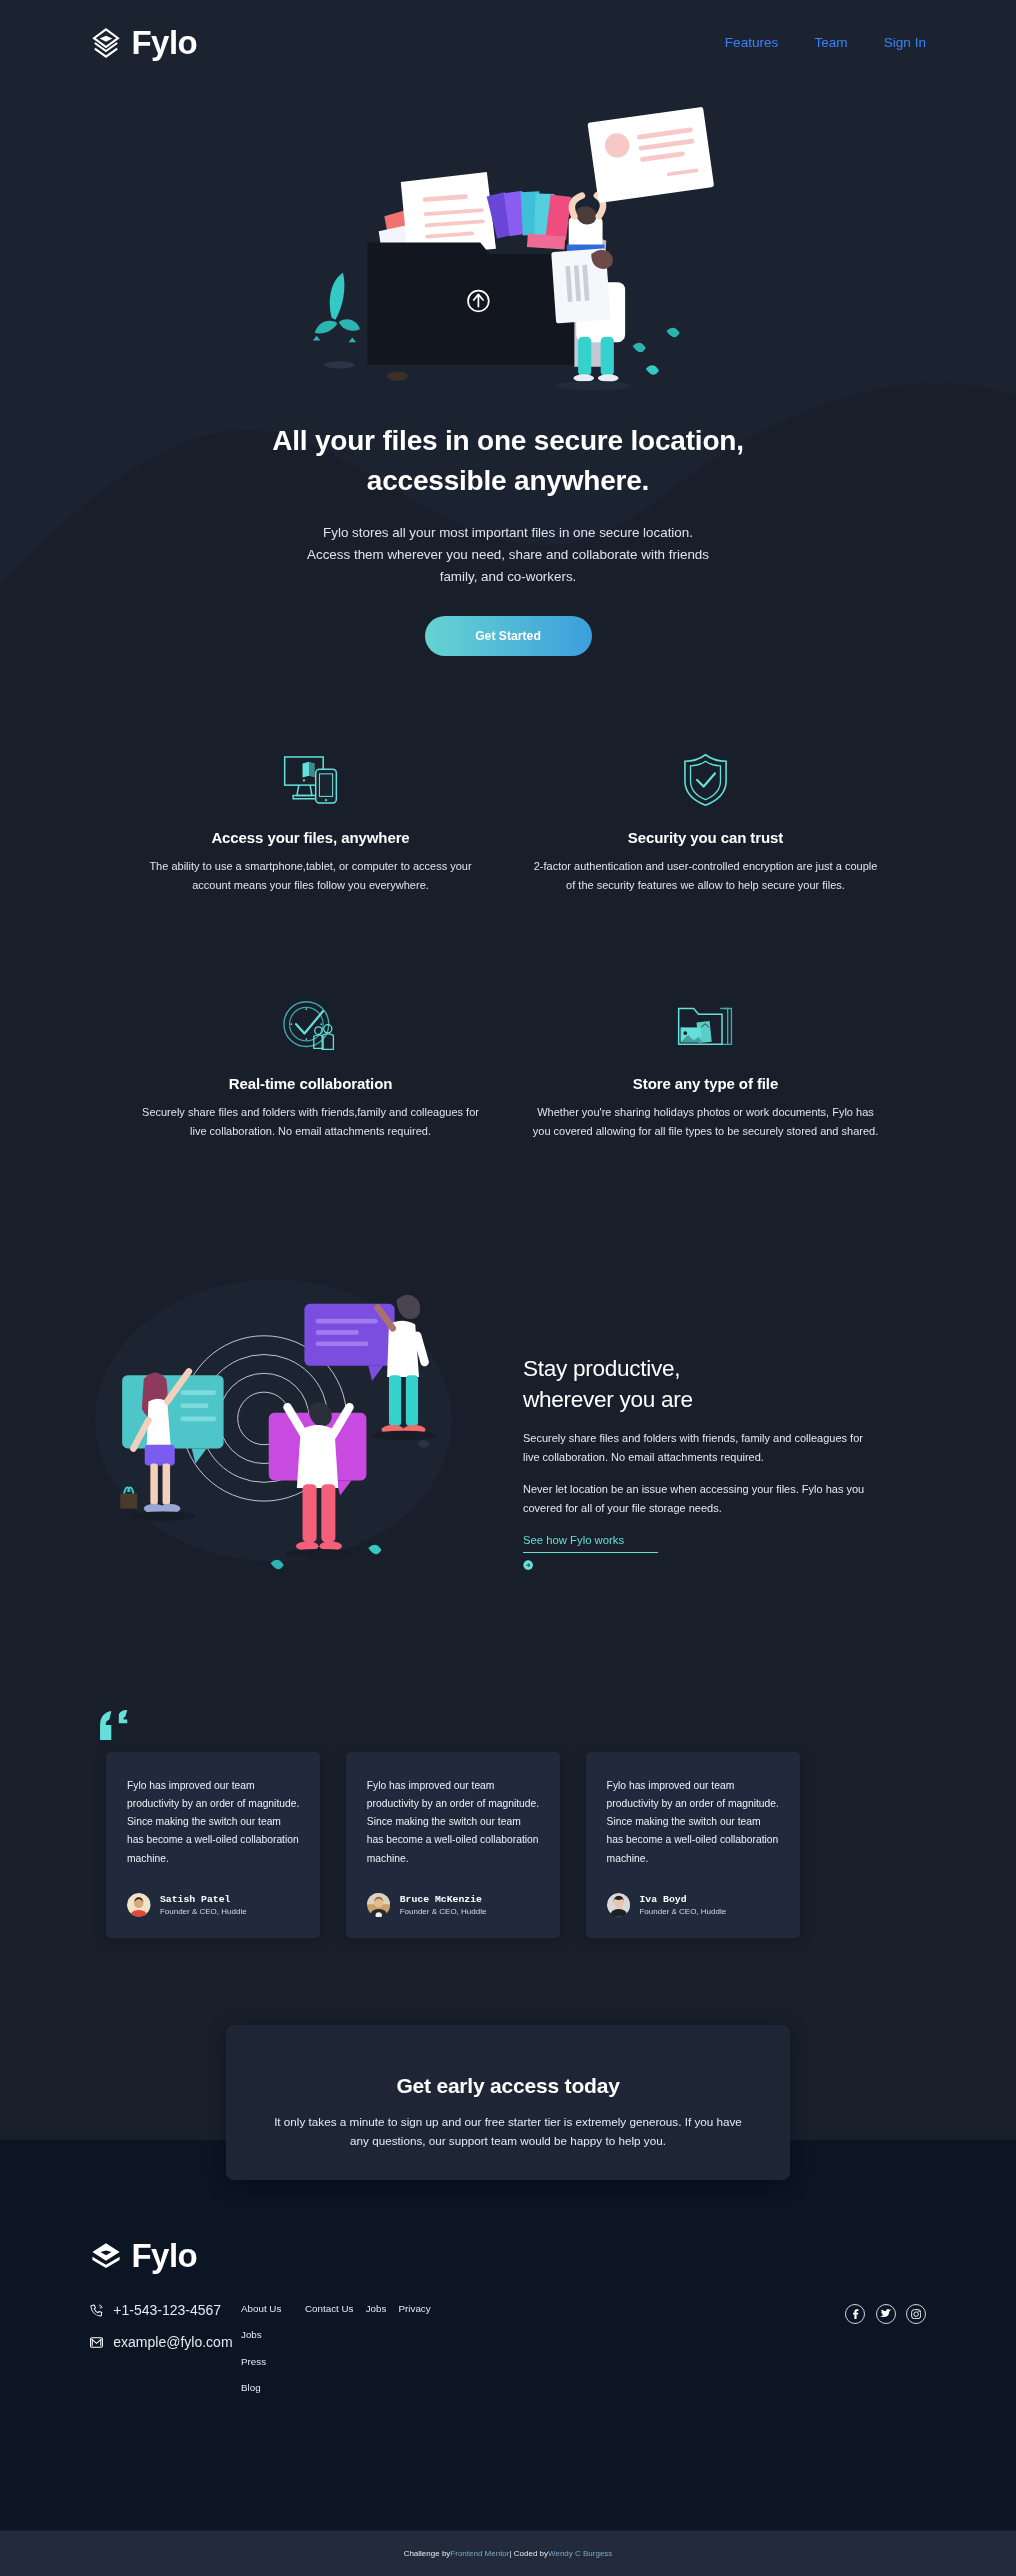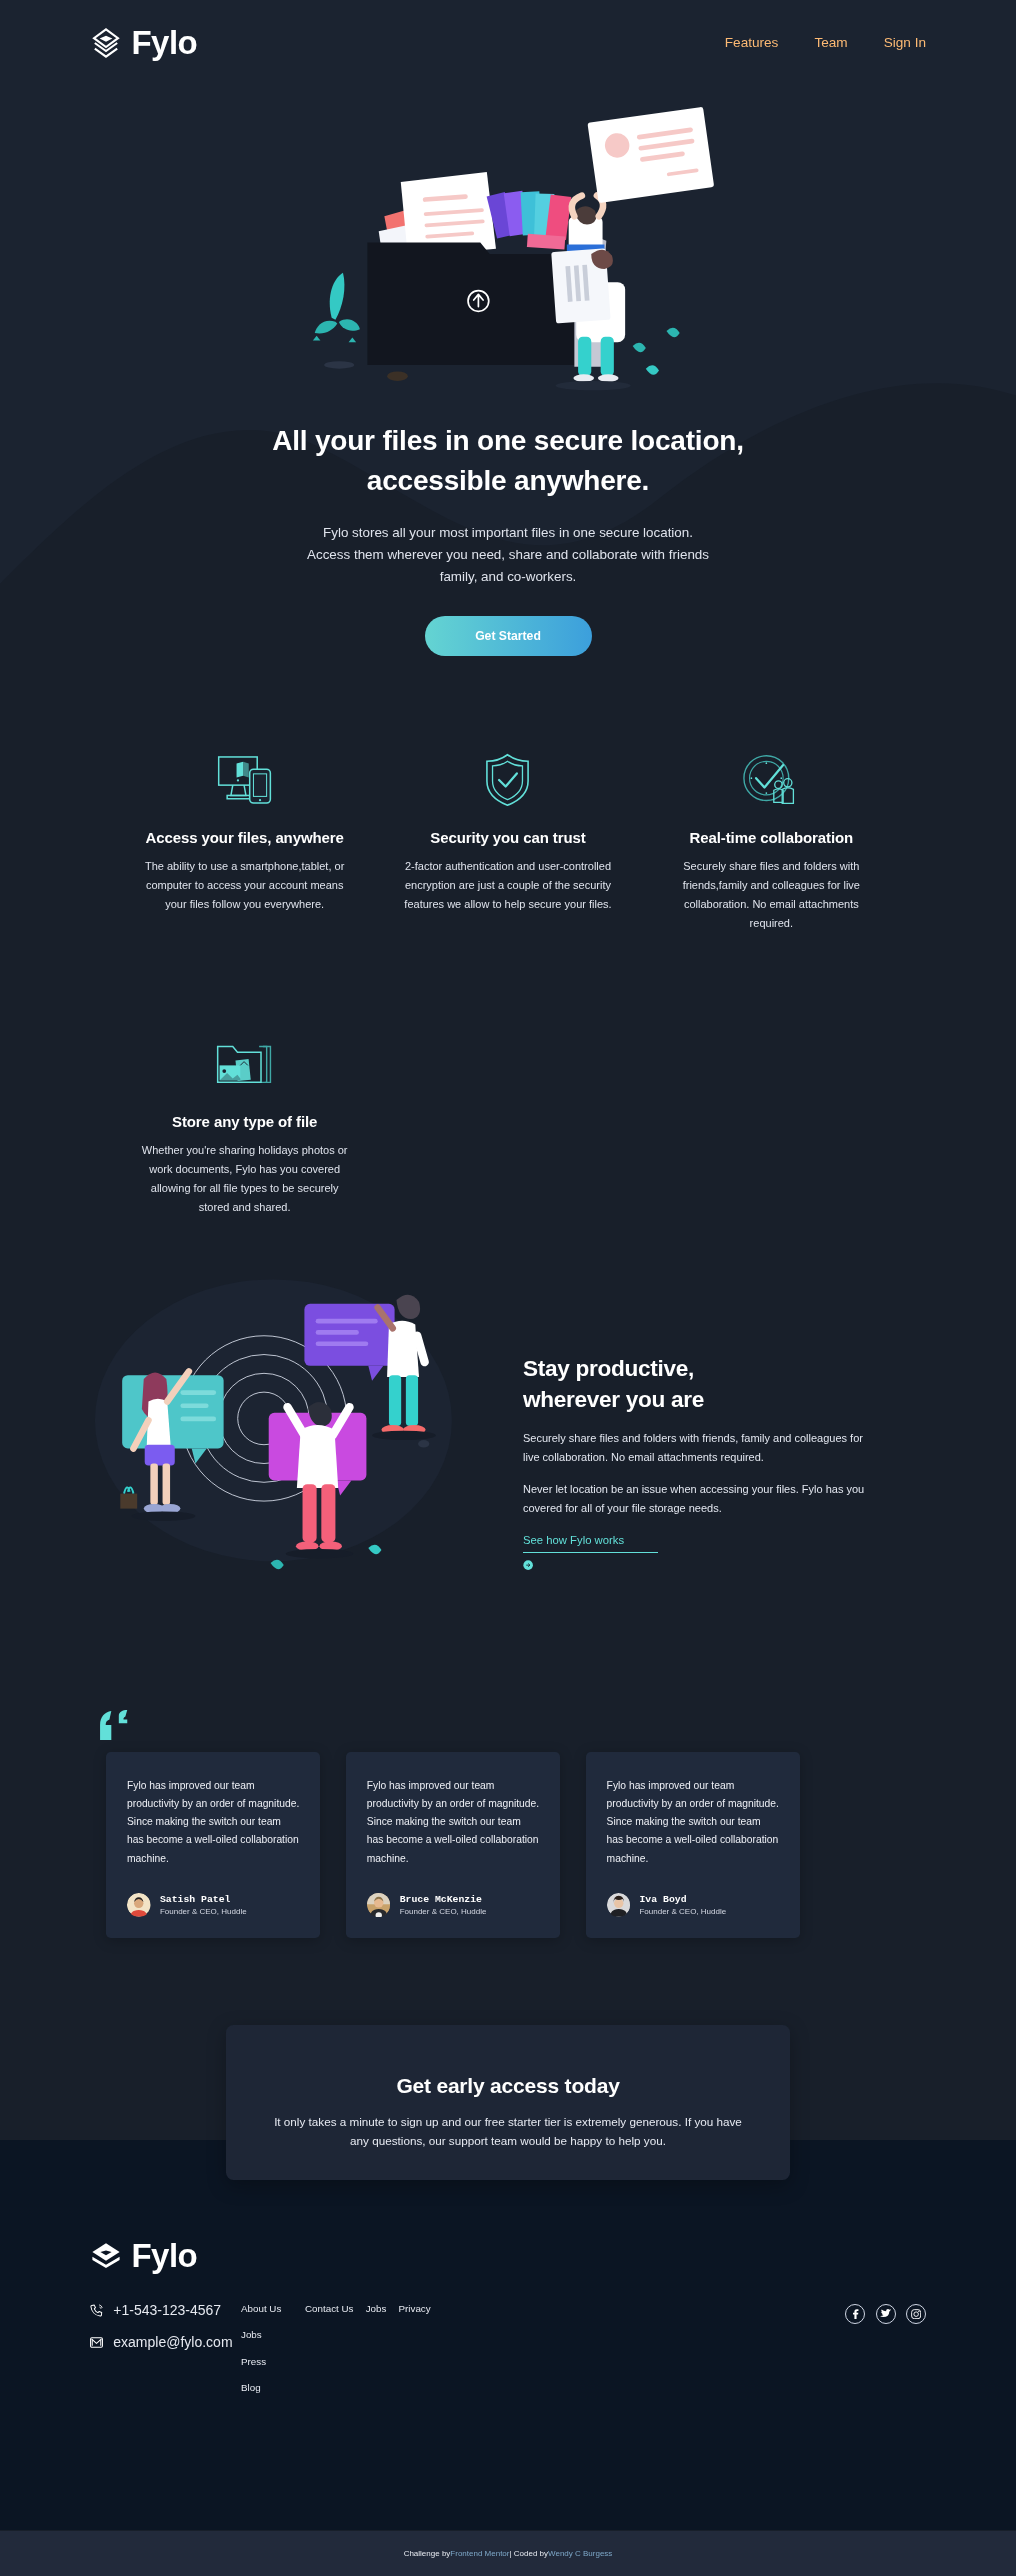--- a/index.html
+++ b/index.html
@@ -37,21 +37,21 @@
   
   .header{
     position:absolute; left:0; top:0; width:1016px; height:85px;
     display:flex; align-items:center; justify-content:space-between;
     padding:0 90px; z-index:5;
   }
   .logo{ display:flex; align-items:center; gap:9.4px; }
   .logo-mark{ width:32px; height:32px; }
   .logo-text{ font-size:33px; font-weight:700; letter-spacing:-0.5px; line-height:1; color:#fff; }
   .nav{ display:flex; align-items:center; gap:36px; }
-  .nav a{ color:#fdba74; font-size:13.6px; text-decoration:none; }
+  .nav a{ color:#3b82f6; font-size:13.6px; text-decoration:none; }
 
   
   .hero{ position:absolute; left:0; top:94px; width:1016px; z-index:4; text-align:center; }
   .hero-illu{ width:433px; height:301px; margin:0 auto; display:block; }
   .hero h1{
     font-size:28px; font-weight:700; line-height:1.42; margin-top:26px;
     letter-spacing:-0.2px; color:#ffffff;
   }
   .hero p{
     font-size:13.4px; line-height:1.65; color:#dfe3ec; width:414px;
@@ -61,36 +61,36 @@
     margin:28px auto 0; display:block; width:167px; height:40px;
     border:none; border-radius:22.6px; cursor:pointer;
     background:linear-gradient(90deg,#64d4d2 0%,#3c9fdc 100%);
     color:#ffffff; font-size:12.2px; font-weight:700;
     font-family:"Liberation Sans", sans-serif;
   }
 
   
   .features{
     position:absolute; left:0; top:743px; width:1016px; z-index:4;
-    display:grid; grid-template-columns:1fr 1fr 1fr; row-gap:94px;
+    display:grid; grid-template-columns:1fr 1fr; row-gap:94px;
     padding:0 113px;
   }
   .feature{ text-align:center; padding:0 22.6px; }
   .feature .ficon{ height:73px; display:flex; align-items:center; justify-content:center; }
   .feature h3{ font-size:15px; font-weight:700; margin-top:13px; color:#ffffff; letter-spacing:-0.1px; }
   .feature p{ font-size:11px; line-height:1.72; color:#dfe3ec; margin-top:11.3px; }
 
   
   .productive{
     position:absolute; left:0; top:1270px; width:1016px; z-index:4;
     display:flex; align-items:flex-start; padding:0 90px; gap:38px;
   }
   .prod-illu{ width:395px; height:310px; flex:none; }
   .prod-copy{ padding-top:83px; width:358px; }
-  .prod-copy h2{ font-size:22.6px; font-weight:700; line-height:1.38; letter-spacing:-0.3px; }
+  .prod-copy h2{ font-size:22.6px; font-weight:400; line-height:1.38; letter-spacing:-0.3px; }
   .prod-copy p{ font-size:11px; line-height:1.68; color:#e3e7f0; margin-top:14px; }
   .howlink{
     display:inline-block; margin-top:17px; color:#62e0d9; font-size:11.3px;
     text-decoration:none; border-bottom:1.3px solid #62e0d9; padding-bottom:5.6px;
     padding-right:34px;
   }
   .howlink-row{ display:flex; align-items:center; gap:5.6px; margin-top:7.5px; }
   .arrow-circle{ width:10.3px; height:10.3px; }
 
   

